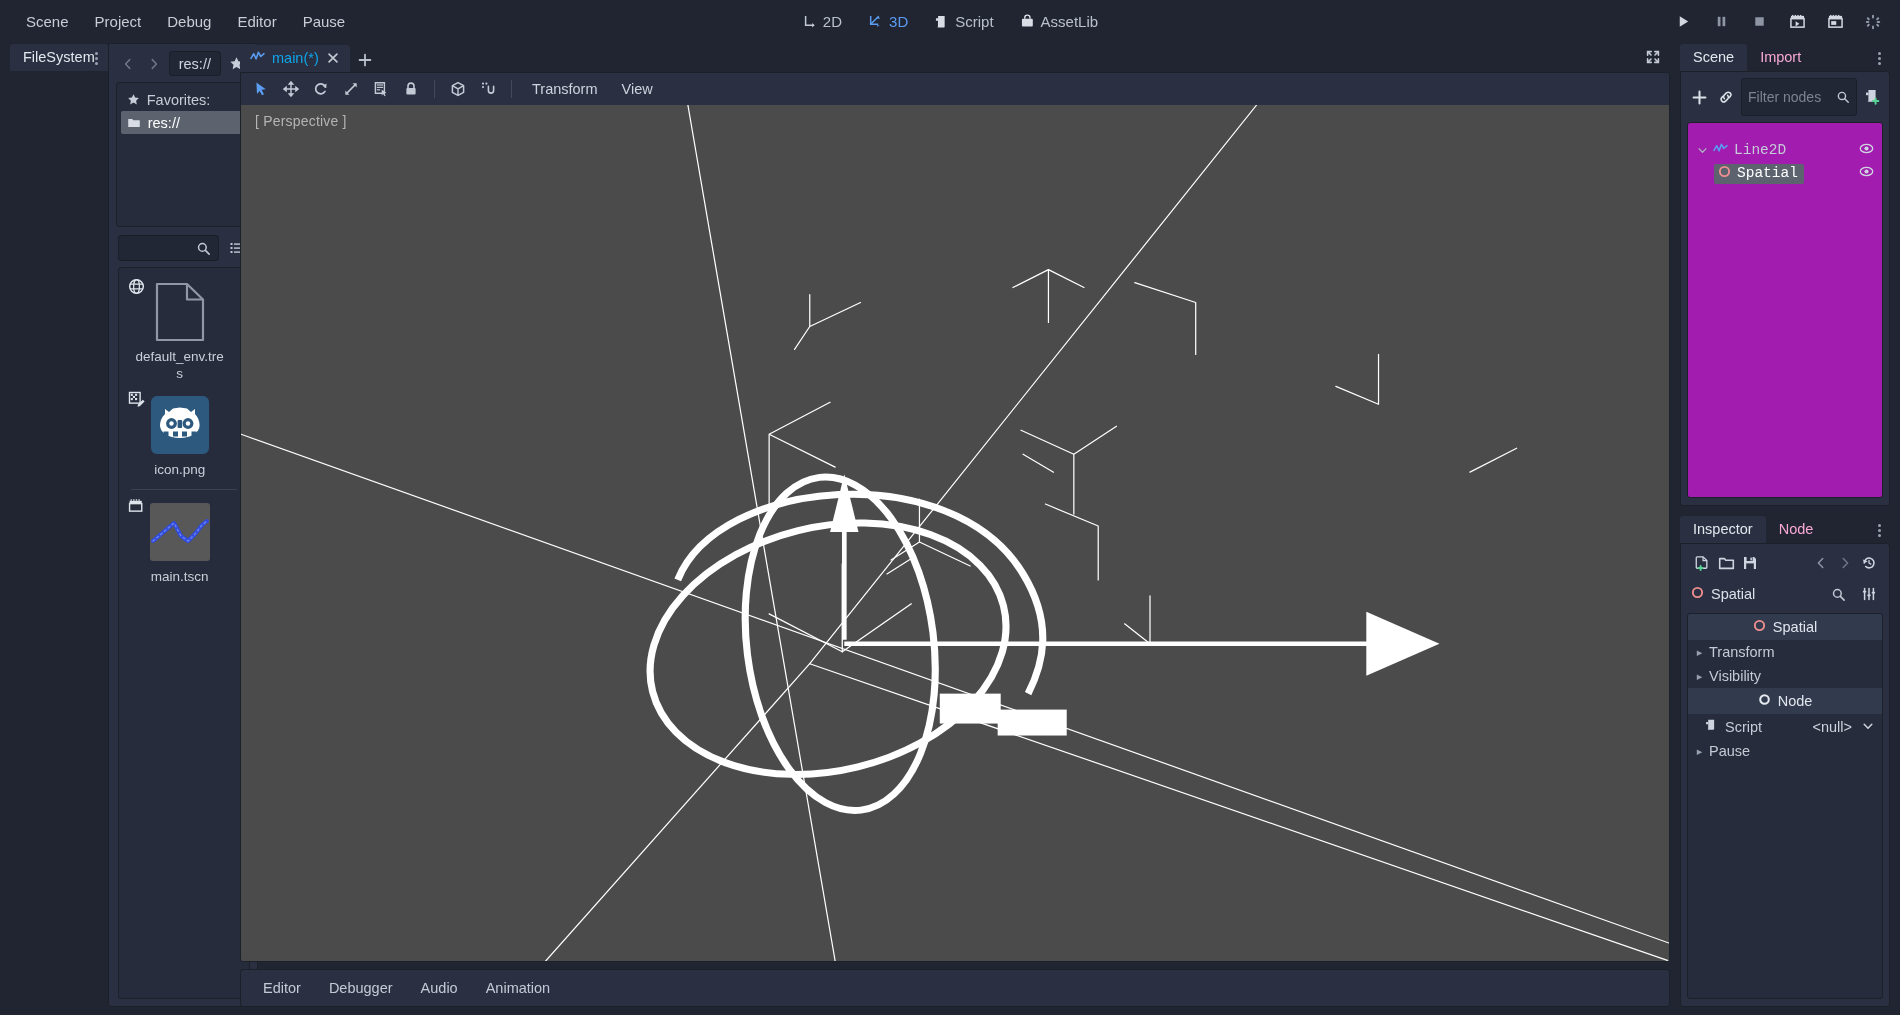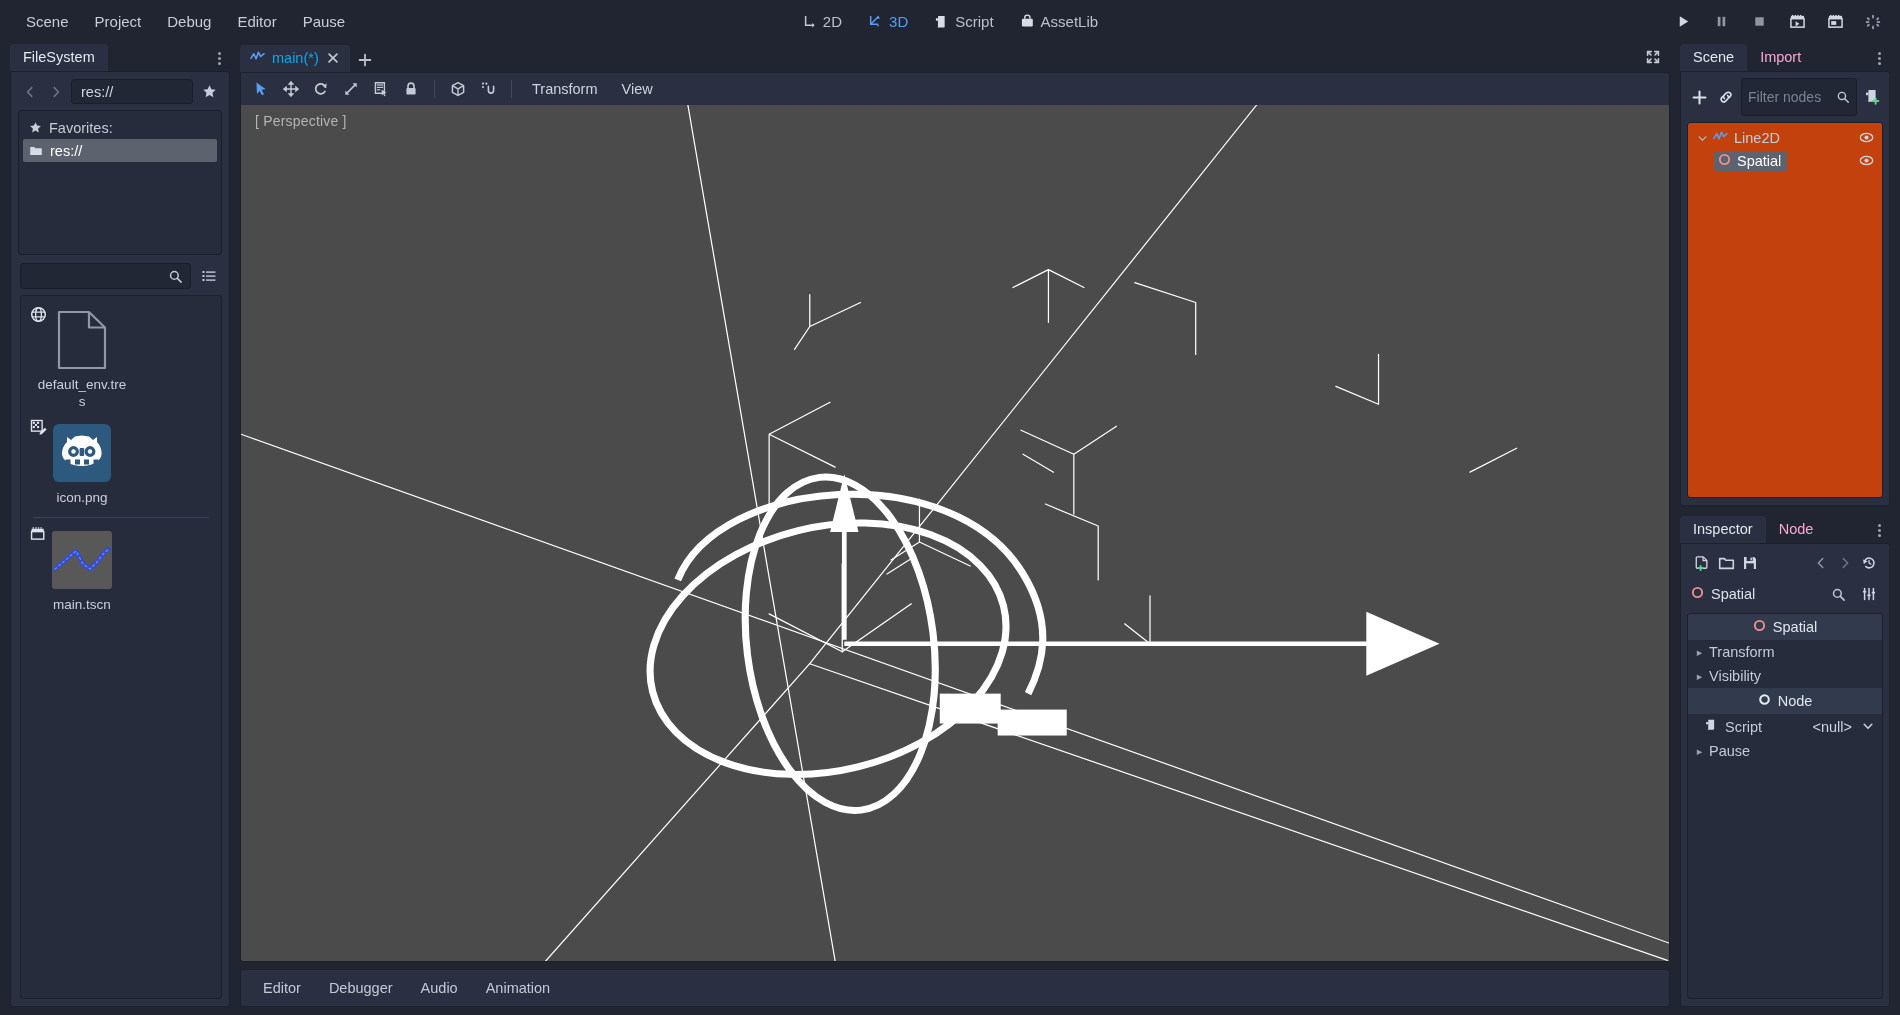--- a/index.html
+++ b/index.html
@@ -20,21 +20,21 @@
   .ctab{ display:flex; align-items:center; gap:6px; padding:5px 10px; border-radius:3px; color:#b9c0cc; font-size:15px; }
   .ctab.active{ color:#5b9cf3; }
   .ctab svg{ display:block; }
   .play-group{ position:absolute; right:16px; display:flex; align-items:center; gap:16px; }
   .pbtn{ width:22px; height:22px; display:flex; align-items:center; justify-content:center; border-radius:3px; }
 
   
   .main{ flex:1; display:flex; min-height:0; padding:0 0 0 0; }
 
   
-  .leftdock{ width:236px; flex:0 0 236px; display:flex; flex-direction:column; padding:0 6px 8px 10px; }
+  .leftdock{ width:236px; flex:0 0 236px; display:flex; padding:0 6px 8px 10px; }
   .dock-tabrow{ height:28px; display:flex; align-items:flex-end; position:relative; }
   .dock-tab{ padding:5px 13px 6px 13px; font-size:14.5px; color:#f9a8d4; background:transparent; border-radius:3px 3px 0 0; }
   .dock-tab.active{ color:#e3e7ee; background:#2a3041; }
   .dots{ position:absolute; right:4px; bottom:6px; width:14px; display:flex; flex-direction:column; align-items:center; gap:2px; }
   .dots i{ width:3px; height:3px; background:#9aa2b1; border-radius:50%; display:block; }
   .dock-body{ flex:1; background:#2a3041; border:1px solid #1b2029; border-radius:0 3px 3px 3px; display:flex; flex-direction:column; min-height:0; }
 
   .fs-navrow{ display:flex; align-items:center; gap:4px; padding:7px 8px 6px 8px; }
   .navarrow{ width:22px; height:22px; display:flex; align-items:center; justify-content:center; color:#6e7687; }
   .pathbox{ flex:1; height:25px; background:#212734; border:1px solid #191e29; border-radius:3px; display:flex; align-items:center; padding:0 9px; color:#cfd5e0; font-size:14.5px; }
@@ -78,21 +78,21 @@
   .bottom-tabs{ height:38px; flex:0 0 38px; margin-top:7px; background:#2a3041; border:1px solid #1b2029; border-radius:3px; display:flex; align-items:center; padding:0 10px; gap:4px; }
   .btab{ padding:6px 12px; border-radius:3px; font-size:14.5px; color:#c3cad6; }
 
   
   .rightdock{ width:226px; flex:0 0 226px; display:flex; flex-direction:column; padding:0 10px 8px 6px; gap:0; }
   .scene-dock{ display:flex; flex-direction:column; height:463px; }
   .insp-dock{ display:flex; flex-direction:column; flex:1; min-height:0; margin-top:9px; }
 
   .sd-toolrow{ display:flex; align-items:center; gap:3px; padding:6px 5px 6px 6px; }
   .filterbox{ flex:1; height:38px; background:#212734; border:1px solid #191e29; border-radius:3px; display:flex; align-items:center; padding:0 6px; color:#7b8394; font-size:14px; justify-content:space-between; }
-  .tree-panel{ flex:1; margin:0 6px 7px 6px; background:#c2410c; border:1px solid #1b2029; border-radius:3px; padding:4px 2px; min-height:0; overflow:hidden; }
+  .tree-panel{ flex:1; margin:0 6px 7px 6px; background:#a21caf; border:1px solid #1b2029; border-radius:3px; padding:16px 2px; min-height:0; overflow:hidden;font-family:Liberation Mono, monospace; }
   .node-row{ display:flex; align-items:center; height:23px; padding:0 5px; border-radius:2px; font-size:14.5px; position:relative; }
   .node-row .eye{ position:absolute; right:6px; }
   .node-row.sel .nm{ background:#5c636f; color:#fff; }
   .nm{ padding:1px 6px 2px 4px; border-radius:2px; display:flex; align-items:center; gap:6px; }
   .caret{ width:14px; display:flex; align-items:center; justify-content:center; color:#aab1bf; }
 
   .insp-toolrow{ display:flex; align-items:center; padding:7px 8px 4px 9px; }
   .insp-toolrow .sp{ flex:1; }
   .insp-namerow{ display:flex; align-items:center; gap:7px; padding:3px 8px 7px 10px; font-size:14.5px; color:#dbe0e9; }
   .insp-namerow .sp{ flex:1; }

